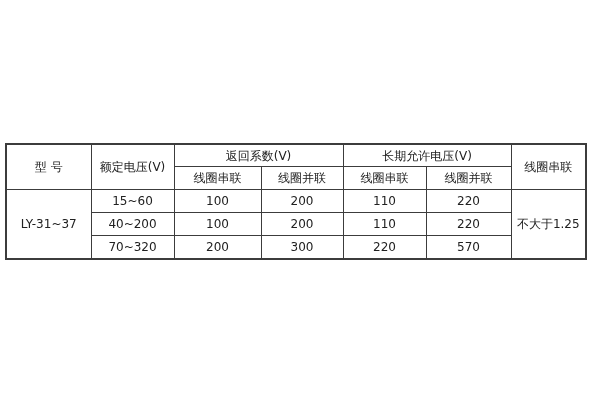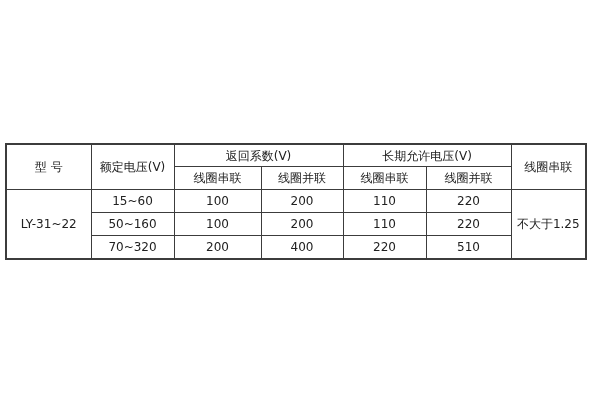--- a/index.html
+++ b/index.html
@@ -72,37 +72,37 @@
         <th colspan="2">长期允许电压(V)</th>
         <th rowspan="2">线圈串联</th>
       </tr>
       <tr class="hdr-sub">
         <th>线圈串联</th>
         <th>线圈并联</th>
         <th>线圈串联</th>
         <th>线圈并联</th>
       </tr>
       <tr class="data-row">
-        <td rowspan="3">LY-31~22</td>
+        <td rowspan="3">LY-31~37</td>
         <td>15~60</td>
         <td>100</td>
         <td>200</td>
         <td>110</td>
         <td>220</td>
         <td rowspan="3">不大于1.25</td>
       </tr>
       <tr class="data-row">
-        <td>50~160</td>
+        <td>40~200</td>
         <td>100</td>
         <td>200</td>
         <td>110</td>
         <td>220</td>
       </tr>
       <tr class="data-row">
         <td>70~320</td>
         <td>200</td>
-        <td>400</td>
+        <td>300</td>
         <td>220</td>
-        <td>510</td>
+        <td>570</td>
       </tr>
     </tbody>
   </table>
 </div>
 
 </body></html>

